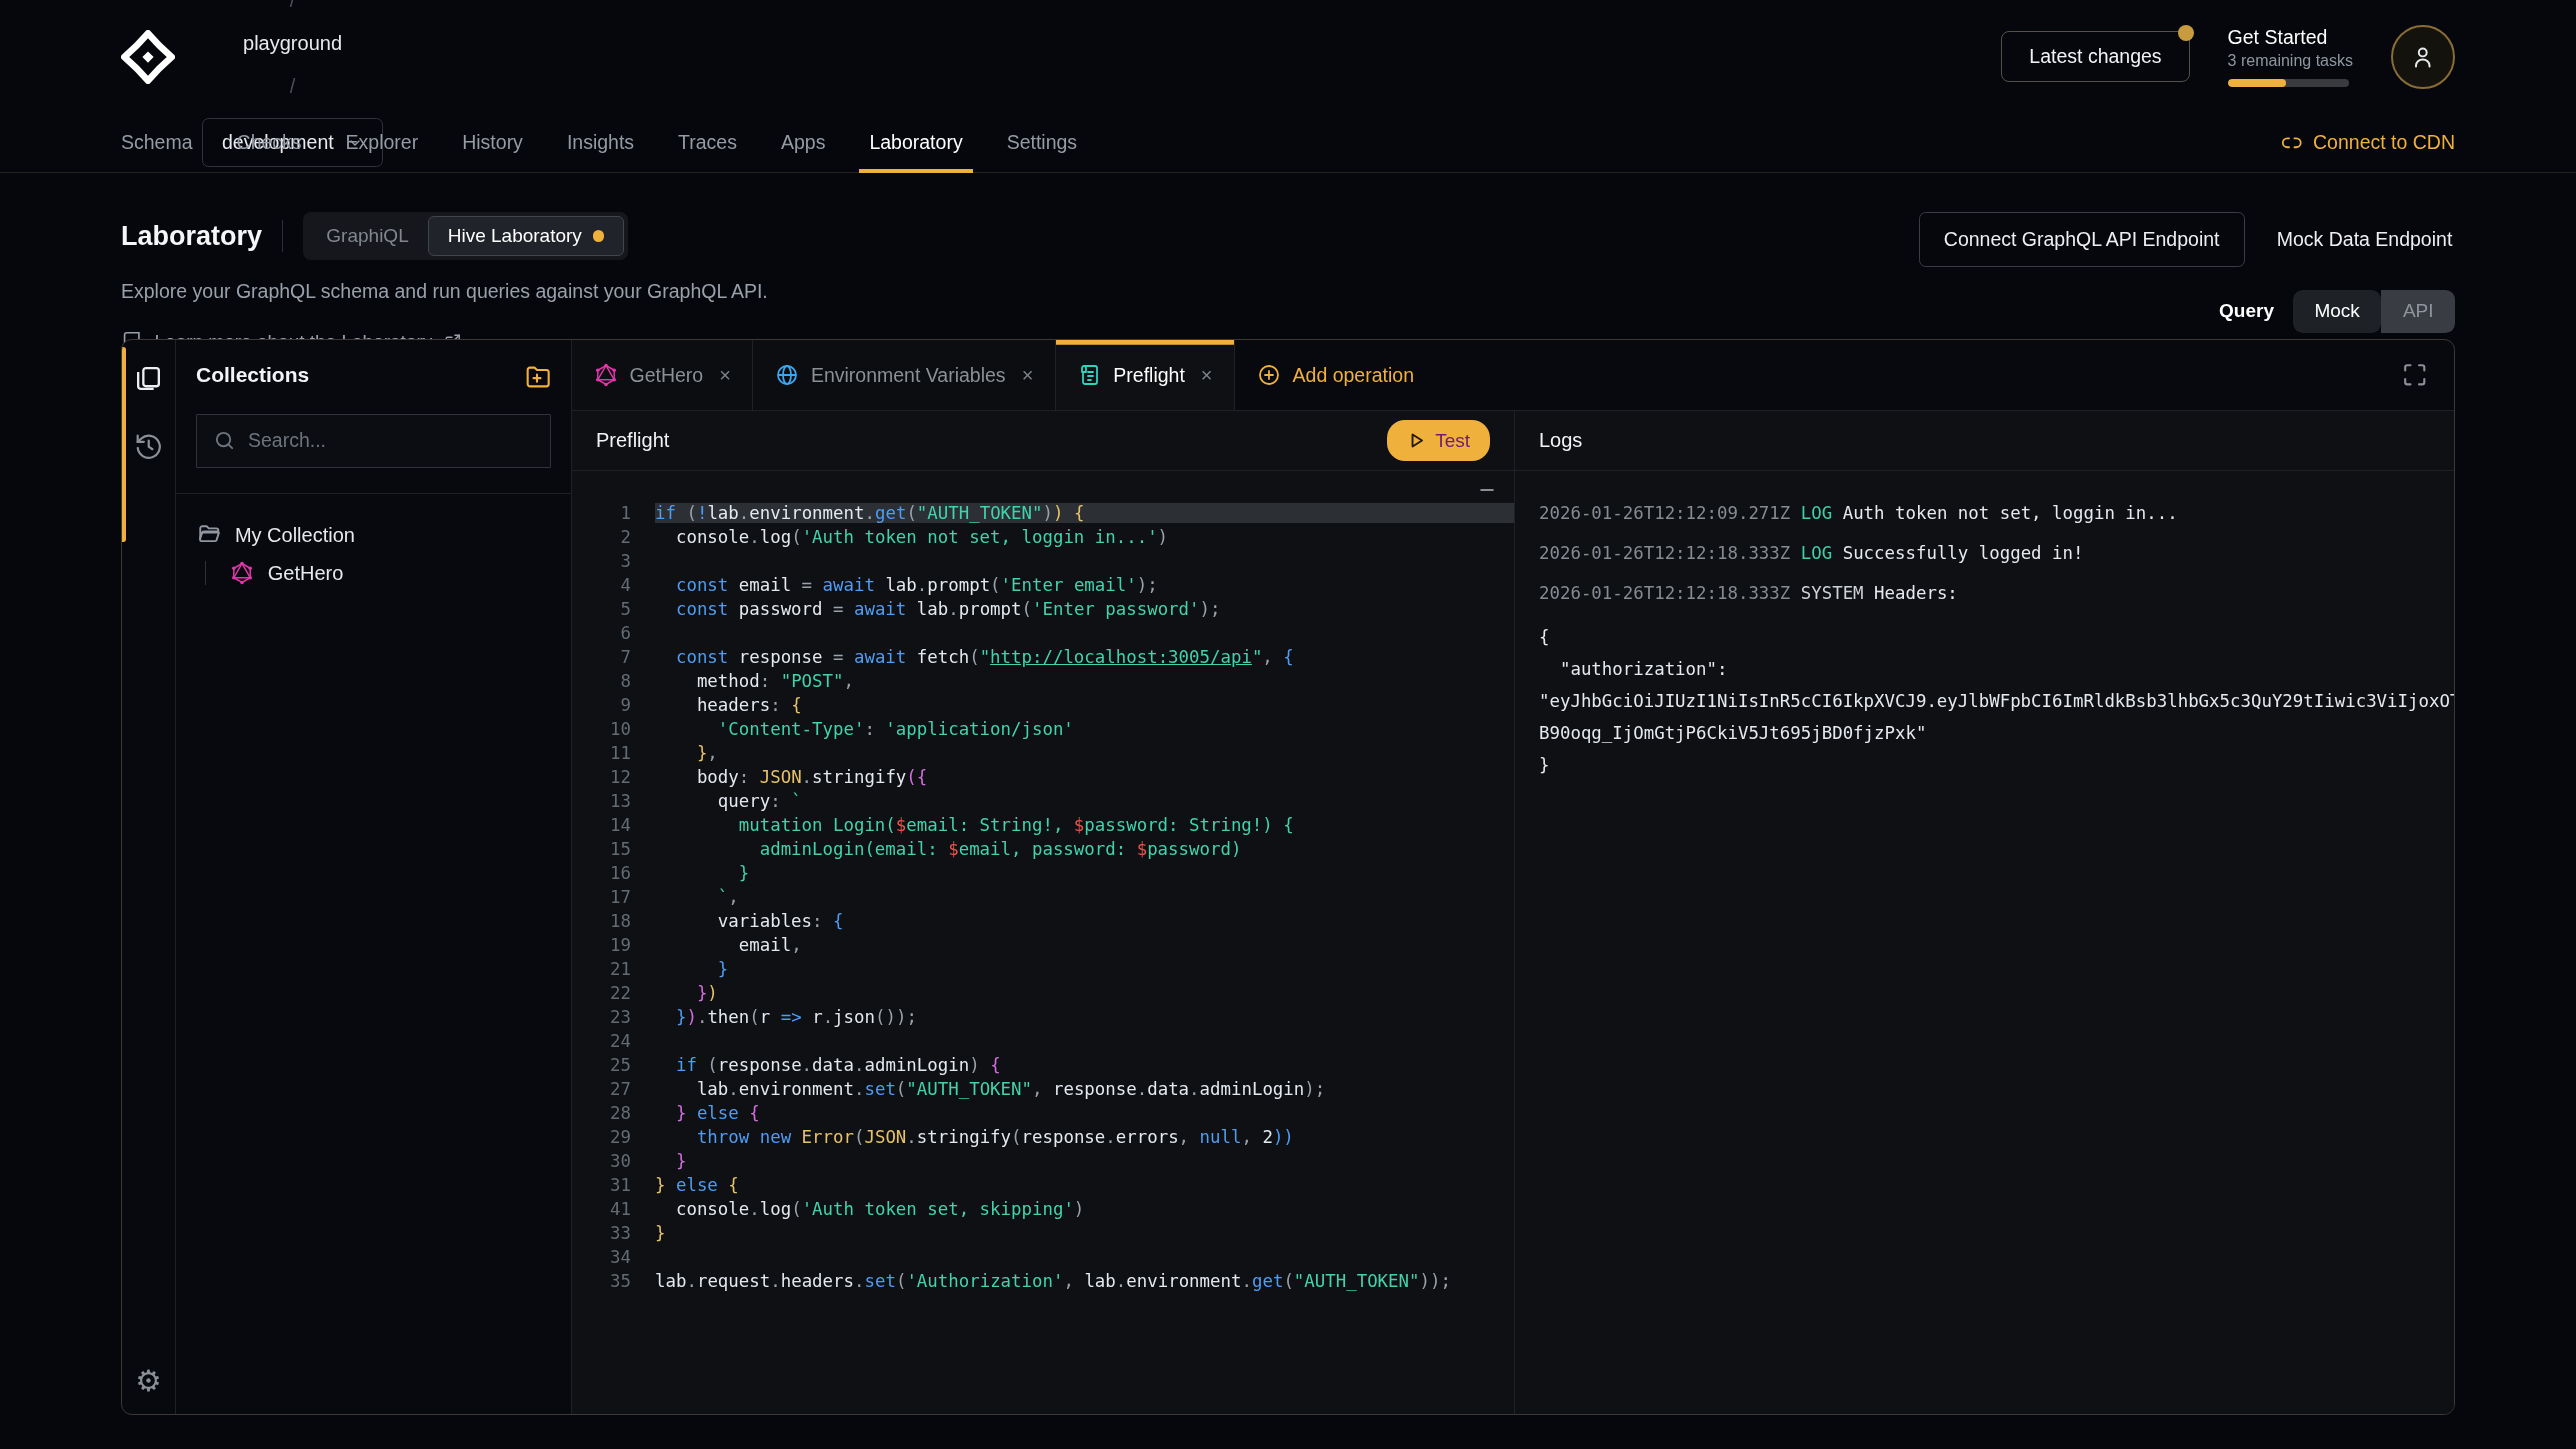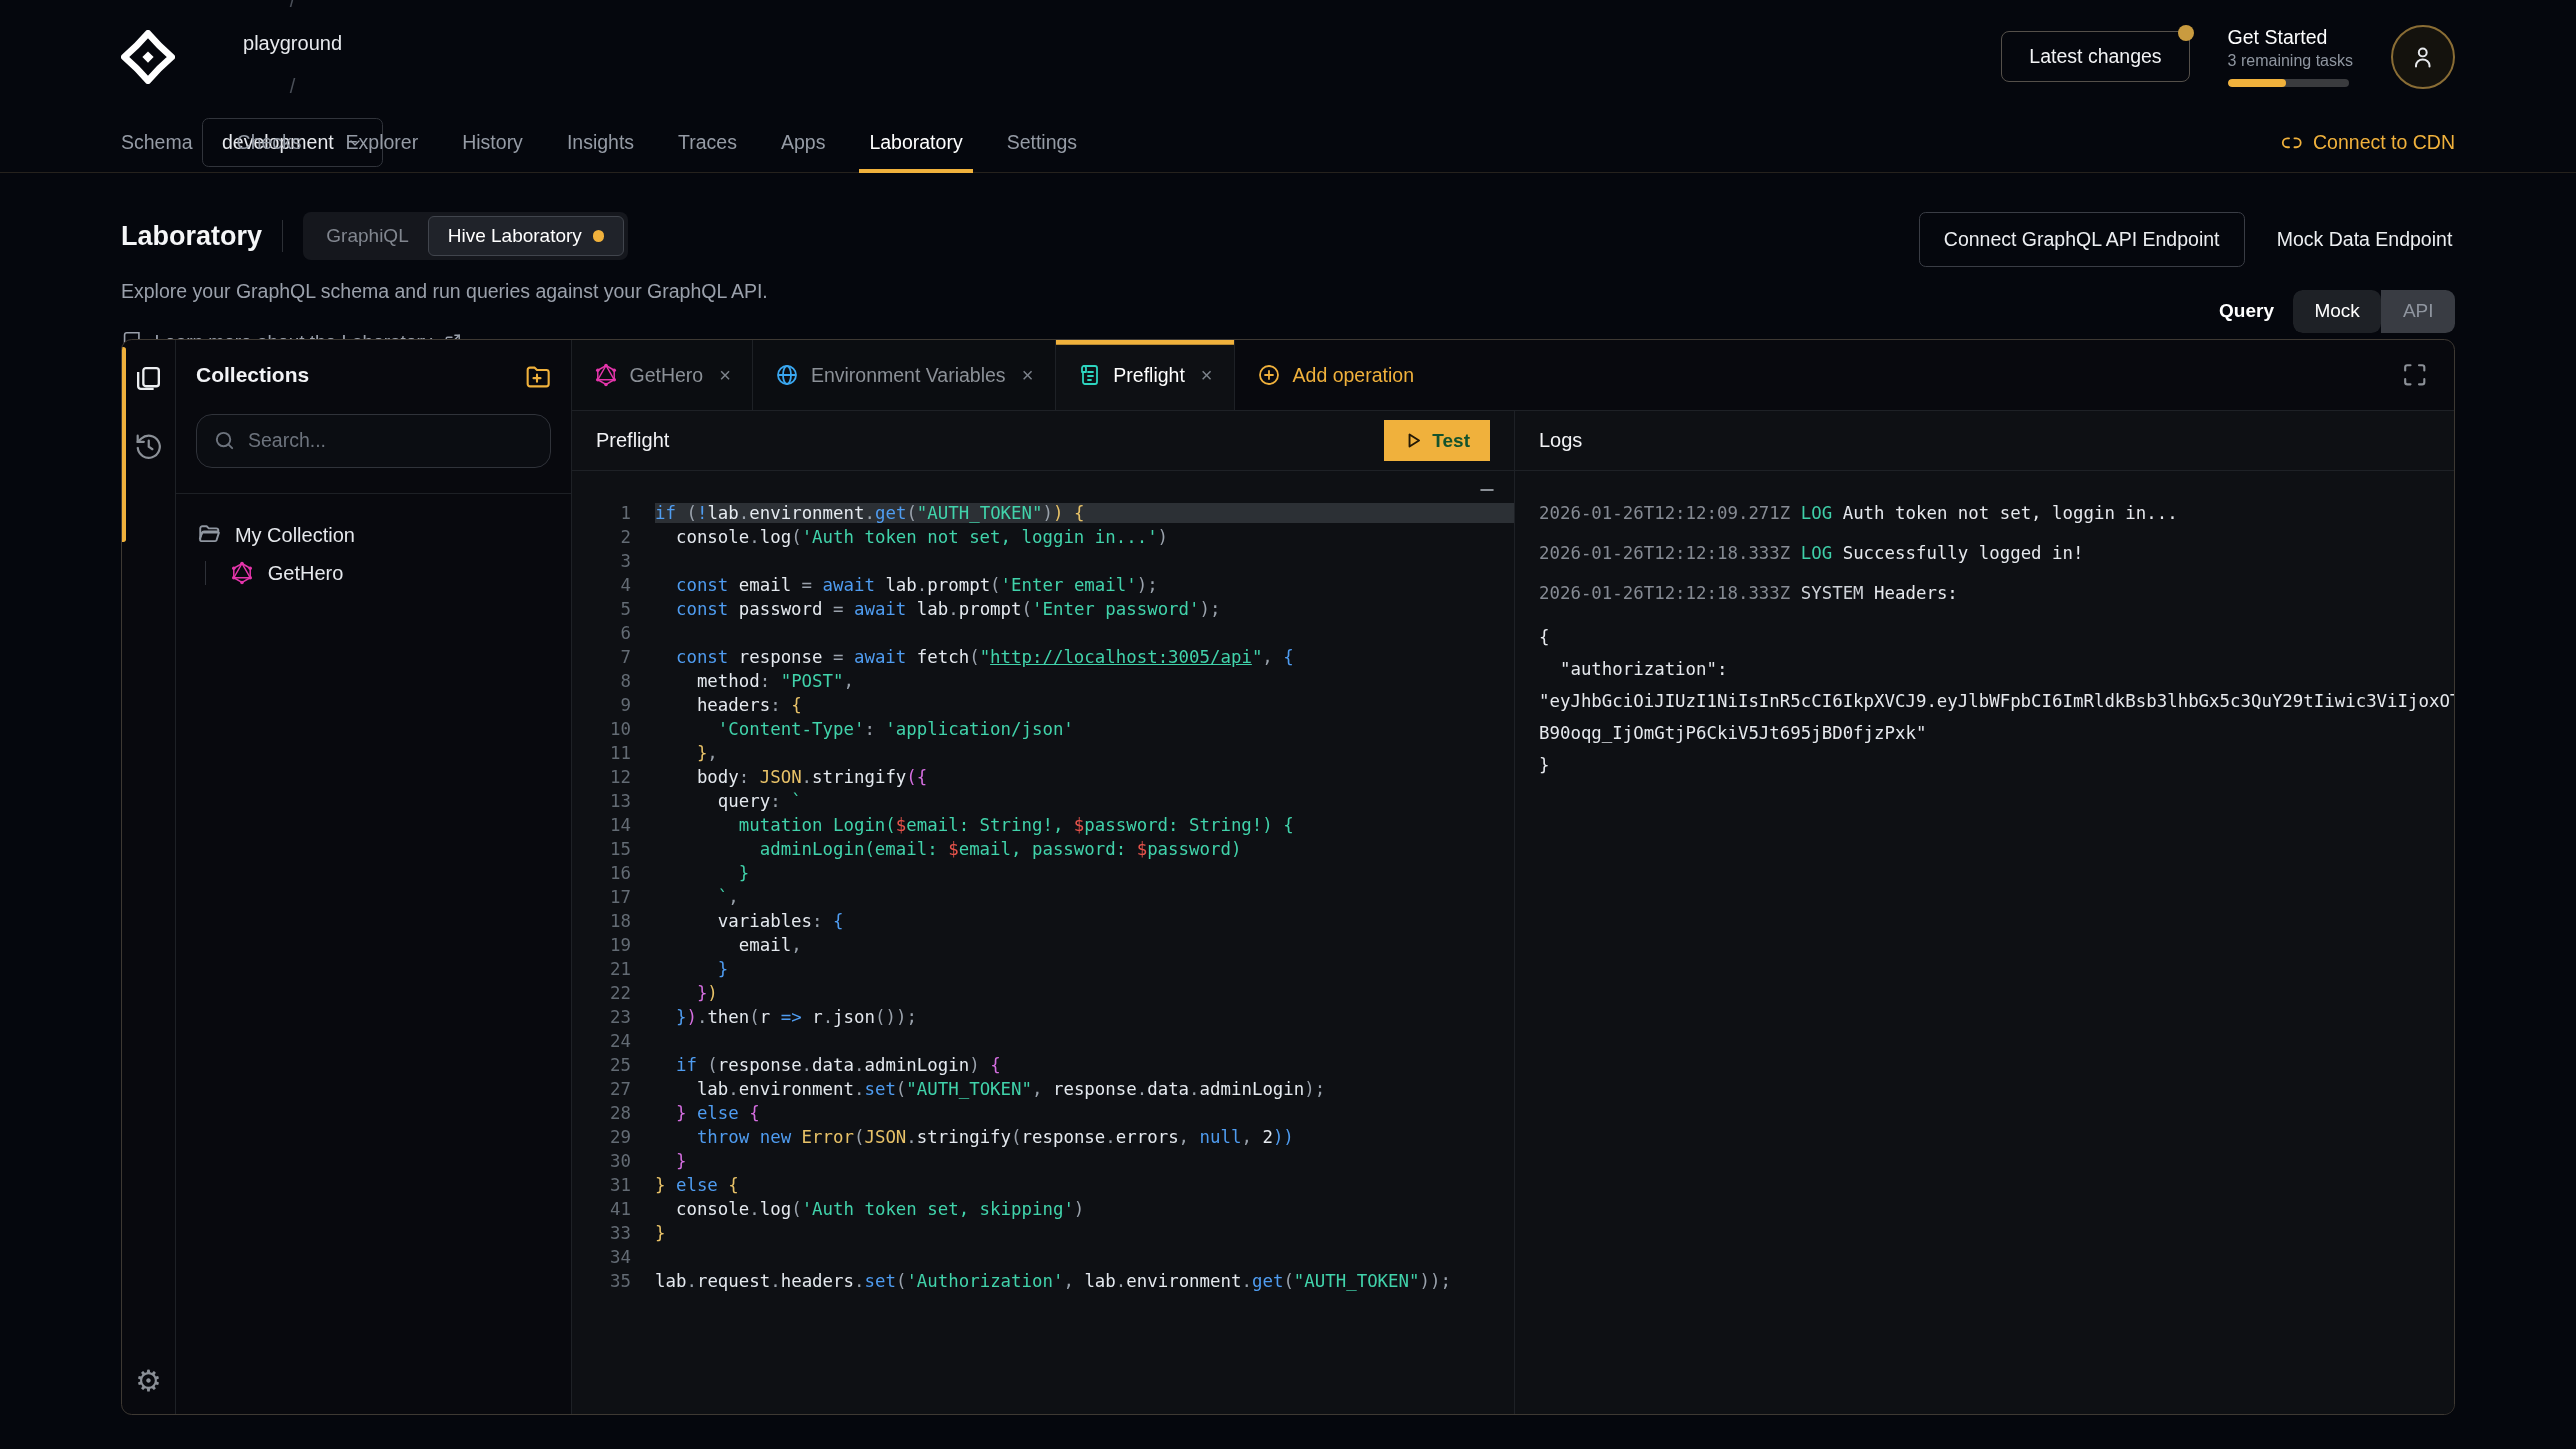--- a/index.html
+++ b/index.html
@@ -83,21 +83,21 @@
   }
   .rail { width:54px; border-right:1.3px solid #1e2126; position:relative; display:flex; flex-direction:column; align-items:center; padding-top:23px; gap:38px; flex:none; }
   .rail-indicator { position:absolute; left:0; top:6.7px; width:4px; height:195px; background:#f0b13c; border-radius:0 2.7px 2.7px 0; }
   .rail-icon { cursor:pointer; }
   .rail-gear { position:absolute; bottom:19px; font-size:29.5px; color:#8b9097; line-height:1; cursor:pointer; }
 
   .sidebar { width:396px; border-right:1.3px solid #1e2126; display:flex; flex-direction:column; flex:none; }
   .sb-head { display:flex; justify-content:space-between; padding:23px 20px 20px; }
   .sb-title { font-size:21px; font-weight:600; color:#f2f3f6; }
   .search {
-    margin:2.7px 20px 25.5px; height:54px; border:1.3px solid #30333a; border-radius:16px; background:#0b0d12;
+    margin:2.7px 20px 25.5px; height:54px; border:1.3px solid #30333a; border-radius:1px; background:#0b0d12;
     display:flex; align-items:center; gap:12px; padding:0 16px;
   }
   .search input { flex:1; background:transparent; border:none; outline:none; font-size:19.5px; color:#d6d9de; font-family:"Liberation Sans",sans-serif; }
   .search input::placeholder { color:#6d737d; }
   .sb-div { height:1.3px; background:#1d2025; }
   .tree { padding:28px 20px; }
   .tree-row { display:flex; align-items:center; gap:13.4px; cursor:pointer; }
   .tree-label { font-size:20px; color:#e6e9ed; }
   .tree-children { margin-left:9.4px; border-left:1.3px solid #2e3138; padding-left:24px; margin-top:13.4px; }
 
@@ -111,22 +111,22 @@
   .tab .close { color:#7c828b; font-size:20px; margin-left:4px; }
   .tab.add-op { background:transparent; color:#f0b13c; border-right:none; }
   .tabs-spacer { flex:1; }
   .fullscreen-btn { display:flex; align-items:center; padding:0 27px; cursor:pointer; }
 
   .content-row { flex:1; display:flex; background:#0e1014; min-height:0; }
   .editor-col { flex:1; border-right:1.3px solid #1e2126; display:flex; flex-direction:column; min-width:0; }
   .ed-head { height:60px; flex:none; display:flex; align-items:center; justify-content:space-between; padding:0 24px; border-bottom:1.3px solid #1e2126; }
   .ed-title { font-size:20px; color:#f2f3f6; }
   .test-btn {
-    display:flex; align-items:center; gap:9.4px; background:#f0b13c; border:none; border-radius:0;
-    padding:9.4px 20px; font-size:19px; font-weight:bold; color:#14532d; cursor:pointer; font-family:"Liberation Sans",sans-serif;
+    display:flex; align-items:center; gap:9.4px; background:#f0b13c; border:none; border-radius:18px;
+    padding:9.4px 20px; font-size:19px; font-weight:normal; color:#701a75; cursor:pointer; font-family:"Liberation Sans",sans-serif;
   }
   .code-area { flex:1; position:relative; padding-top:29.5px; overflow:hidden; font-family:"DejaVu Sans Mono", monospace; font-size:17.4px; }
   .fold-btn { position:absolute; top:9.4px; right:17.4px; color:#8b9097; cursor:pointer; }
   .code-line { display:flex; height:24px; align-items:center; }
   .gutter { width:83px; flex:none; text-align:right; padding-right:24px; color:#636b74; }
   .line-body { flex:1; white-space:pre; min-width:0; }
   .line-body.hl { background:#2c3035; }
   .tk-k { color:#4f9cf0; } .tk-b { color:#4f9cf0; }
   .tk-d { color:#e4e9ef; }
   .tk-s { color:#41d3ab; }

